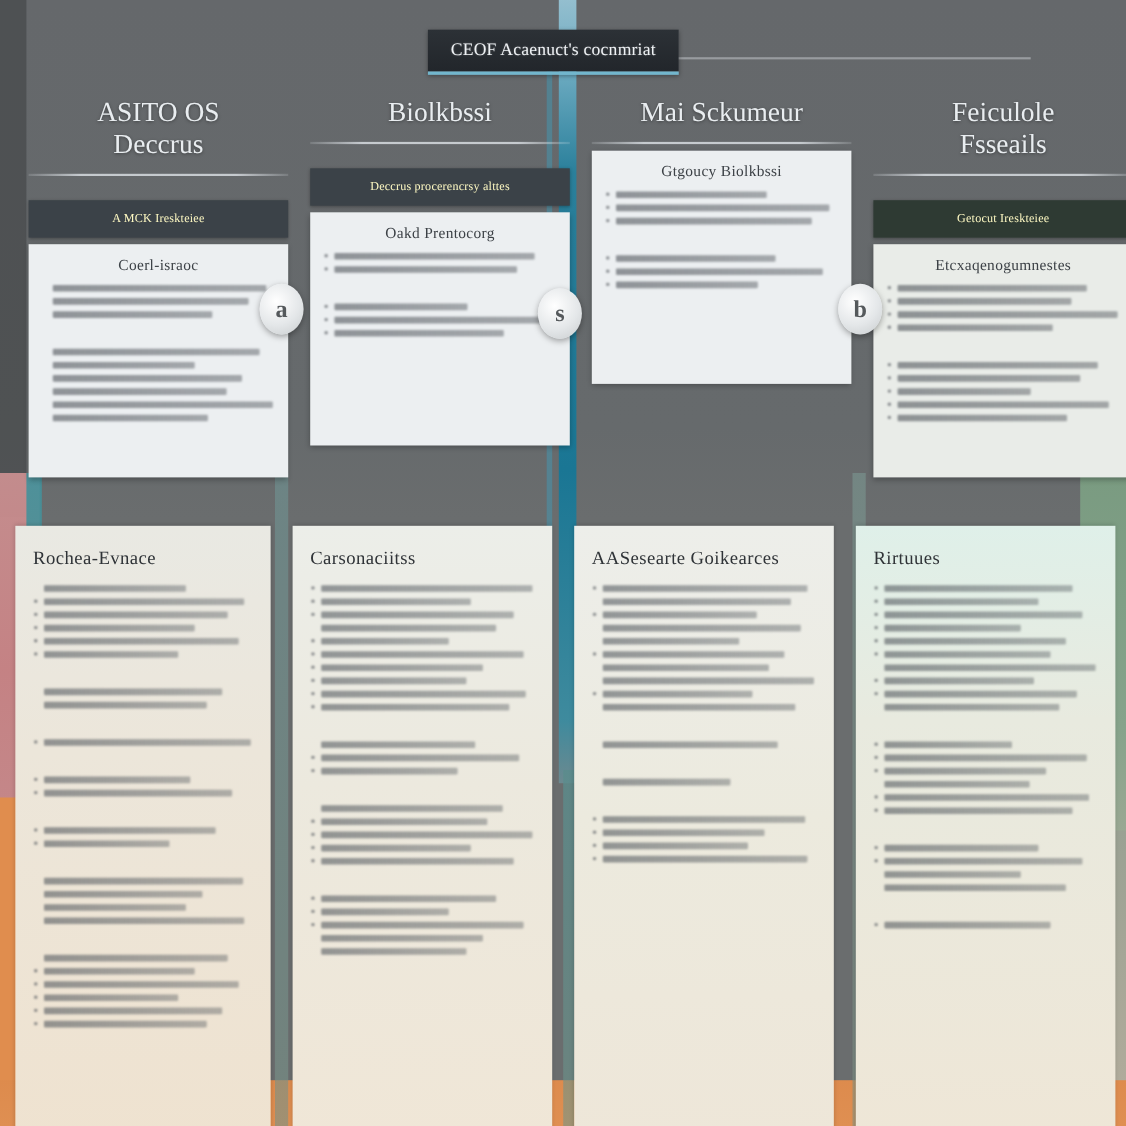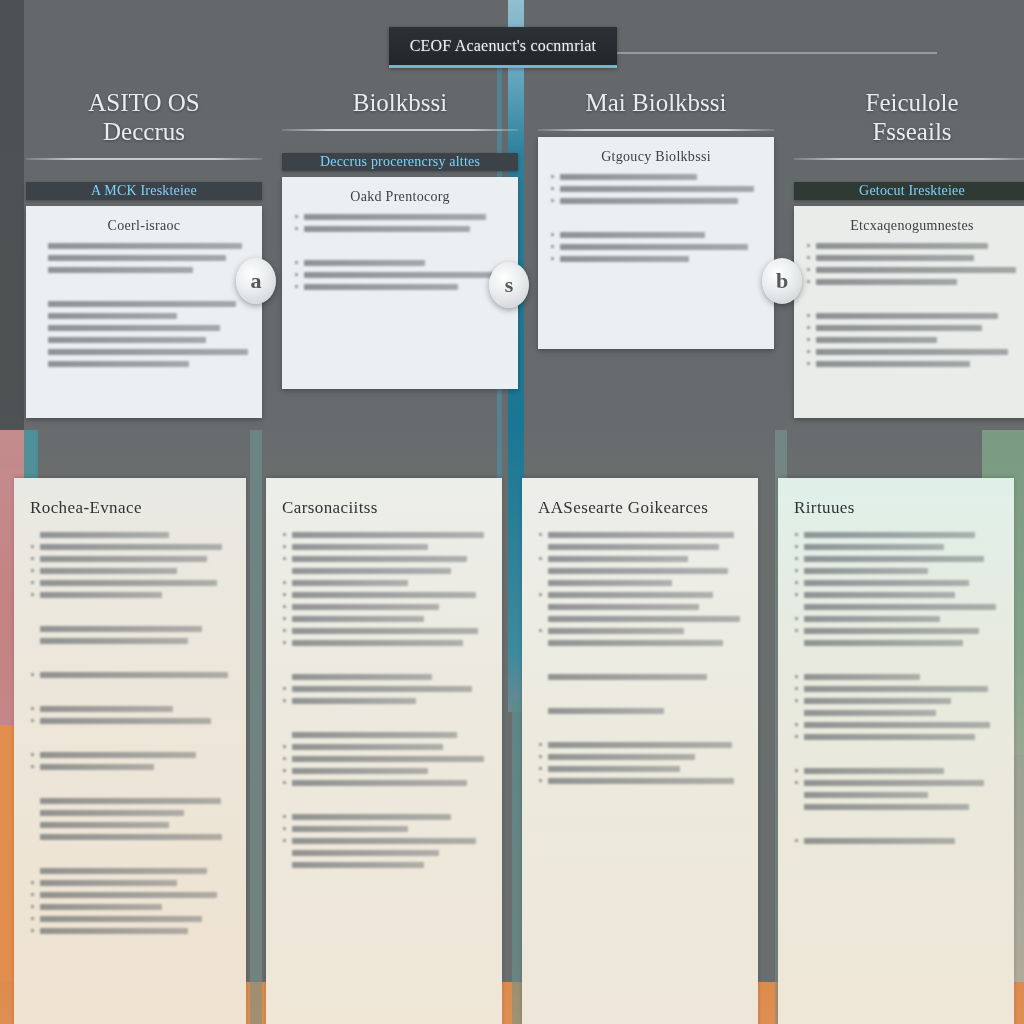--- a/index.html
+++ b/index.html
@@ -108,23 +108,23 @@
     text-shadow: 0 1px 3px rgba(0,0,0,.4);
     font-family: "Liberation Serif", serif;
     padding: 0 6px;
   }
   .col-head .l2 { display: block; }
   .head-rule {
     height: 2px; margin: 12px 10px 0 10px;
     background: linear-gradient(90deg, rgba(230,235,240,.15), rgba(230,235,240,.75) 20%, rgba(230,235,240,.75) 80%, rgba(230,235,240,.15));
   }
   .subhead {
-    margin: 22px 10px 0 10px; height: 18px;
+    margin: 22px 10px 0 10px; height: 34px;
     display: flex; align-items: center; justify-content: center;
-    color: #7dd3fc; font-size: 14px; letter-spacing: .2px;
+    color: #fef9c3; font-size: 11px; letter-spacing: .2px;
     background: #3b4248;
     box-shadow: 0 1px 3px rgba(0,0,0,.3);
     white-space: nowrap; overflow: hidden;
   }
   .subhead.green { background: #2e3a33; }
   .card {
     margin: 6px 10px 0 10px;
     background: #eceff1;
     min-height: 212px;
     padding: 12px 12px 12px 12px;
@@ -266,21 +266,21 @@
           <div class="bl">
             <div class="ln b" style="width: 95%;"></div>
           </div>
           <div class="bl">
             <div class="ln b" style="width: 76%;"></div>
           </div>
         </div>
       </div>
       <div class="col" style="width: 256px;">
         <div class="col-head">
-          <span class="l2">Mai Biolkbssi</span>
+          <span class="l2">Mai Sckumeur</span>
         </div>
         <div class="head-rule"></div>
         <div class="card">
           <div class="card-title">Gtgoucy Biolkbssi</div>
           <div class="bl">
             <div class="ln b" style="width: 68%;"></div>
           </div>
           <div class="bl">
             <div class="ln b" style="width: 96%;"></div>
           </div>

